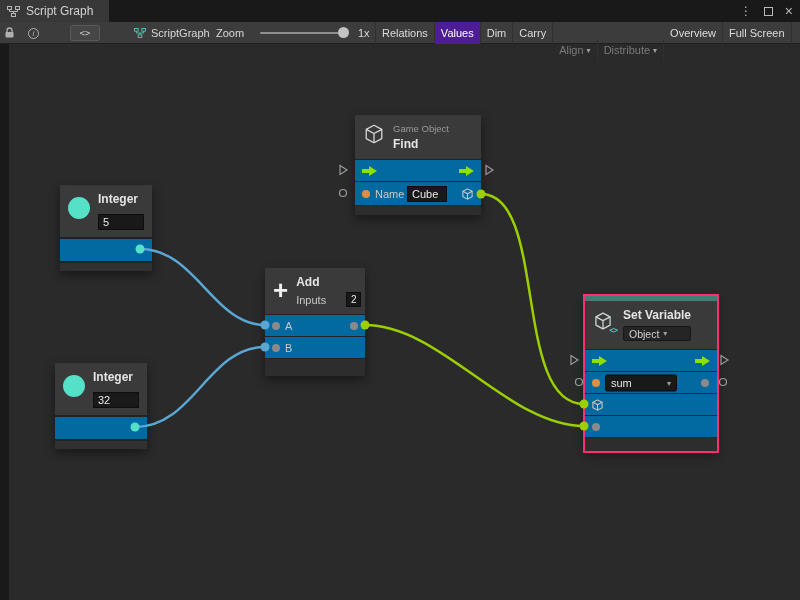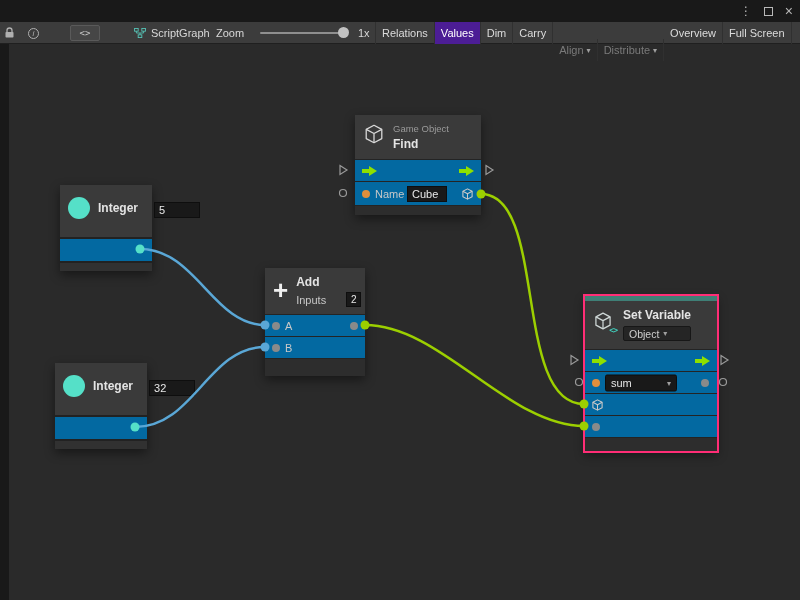--- a/index.html
+++ b/index.html
@@ -56,21 +56,21 @@
   .dot { position:absolute; top:50%; transform:translateY(-50%); width:8px; height:8px; border-radius:50%; }
   .dot.gray { background:#8a8a8a; }
   .dot.orange { background:#e08f3c; }
   .field { background:#191919; border:1px solid #0e0e0e; color:#e8e8e8; font-size:11px;
            display:inline-flex; align-items:center; padding:0 4px; }
   .flow { position:absolute; top:50%; transform:translateY(-50%); line-height:0; }
 
   
   .int-head { height:52px; }
   .int-icon { width:22px; height:22px; border-radius:50%; background:#55e0c8; flex:none; margin-top:4px; }
-  .int-col { display:flex; gap:16px;margin-top:9px; }
+  .int-col { display:flex; flex-direction:column; gap:8px; }
   .int-field { width:46px; height:16px; }
   .int-port-row { height:24px; border-top:2px solid #222; }
   .n-foot { height:10px; border-top:2px solid #222; background:#313131; }
 
   
   .add-head { height:46px; }
   .plus-icon { font-size:26px; font-weight:bold; color:#f0f0f0; line-height:26px; margin-top:1px; flex:none; }
   .add-col { display:flex; flex-direction:column; gap:3px; }
   .inputs-row { display:flex; align-items:center; gap:20px; font-size:11px; color:#c8c8c8; }
   .count-box { width:15px; height:15px; background:#191919; border:1px solid #0e0e0e;
@@ -101,20 +101,29 @@
             font-size:11px; color:#e4e4e4; border-radius:2px; }
   .sv-foot { height:14px; border-top:1px solid #242424; background:#2d2d2d; }
 
   
   .overlay { position:absolute; top:0; left:0; width:800px; height:600px; z-index:50; pointer-events:none; }
 </style>
 </head>
 <body>
 
 <div class="titlebar">
+  <div class="tab">
+    <svg width="13" height="11" viewBox="0 0 13 11" fill="none" stroke="#b8b8b8">
+      <rect x="0.5" y="0.5" width="4" height="3"></rect>
+        <rect x="8.5" y="0.5" width="4" height="3"></rect>
+      <rect x="4.5" y="7.5" width="4" height="3"></rect>
+        <path d="M2.5 3.5v2h8v-2M6.5 5.5v2"></path>
+    </svg>
+    <span>Script Graph</span>
+  </div>
   <div class="win-controls">
     <span class="glyph-menu">⋮</span>
     <span class="maxbox"></span>
     <span class="glyph-close">×</span>
   </div>
 </div>
 
 <div class="toolbar">
   <span class="abs" style="left:4px">
     <svg width="11" height="12" viewBox="0 0 11 12">

